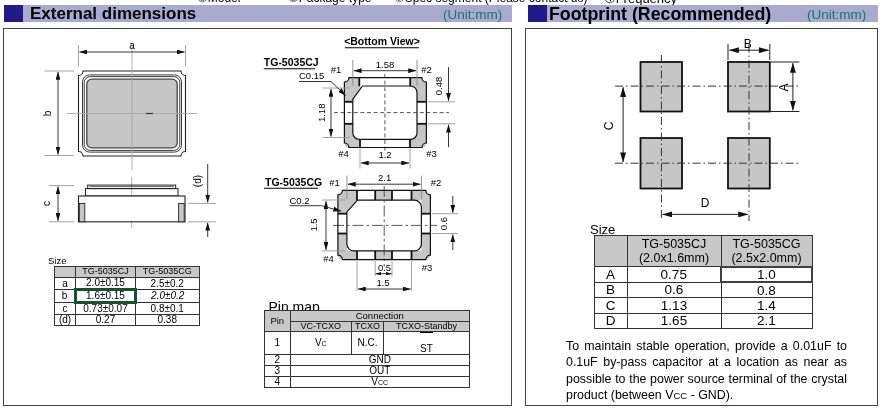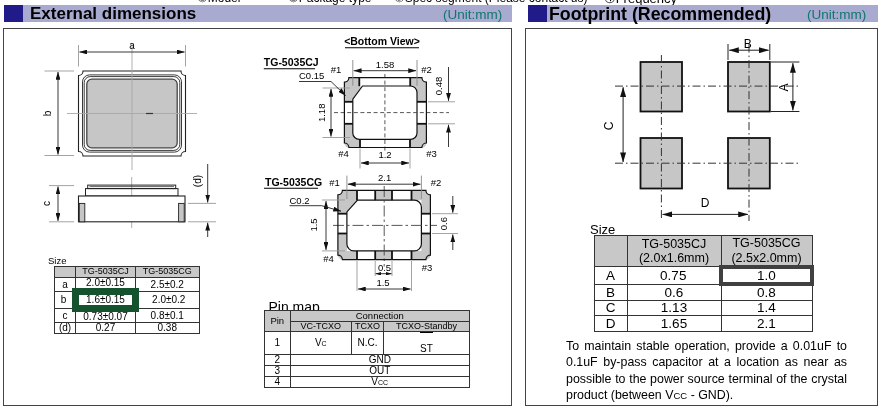--- a/index.html
+++ b/index.html
@@ -345,22 +345,22 @@
         <td style="width:59px;border:1px solid #333;">TG-5035CJ</td>
         <td style="width:62.5px;border:1px solid #333;">TG-5035CG</td>
       </tr>
   <tr class="dt" style="height:10.6px;">
         <td style="border:1px solid #333;">a</td>
         <td style="border:1px solid #333;">2.0±0.15</td>
         <td style="border:1px solid #333;">2.5±0.2</td>
       </tr>
   <tr class="dt" style="height:10.6px;">
         <td style="border:1px solid #333;">b</td>
-        <td style="border:7px solid #14532d;">1.6±0.15</td>
-        <td style="border:1px solid #333;">2.0±0.2</td>
+        <td style="border:3px solid #14532d;">1.6±0.15</td>
+        <td style="border:1px solid #333;font-style:italic;">2.0±0.2</td>
       </tr>
   <tr class="dt" style="height:10.6px;">
         <td style="border:1px solid #333;">c</td>
         <td style="border:1px solid #333;">0.73±0.07</td>
         <td style="border:1px solid #333;">0.8±0.1</td>
       </tr>
   <tr class="dt" style="height:11px;">
         <td style="border:1px solid #333;">(d)</td>
         <td style="border:1px solid #333;">0.27</td>
         <td style="border:1px solid #333;">0.38</td>
@@ -407,21 +407,21 @@
 <table class="abs rt" style="left:593.5px;top:235.3px;border:1.6px solid #333;">
   <tbody>
       <tr class="ghead h2" style="height:31px;">
         <td style="width:32px;border:1px solid #333;"></td>
         <td style="width:93px;border:1px solid #333;line-height:1.13;font-size:12.5px;">TG-5035CJ<br>(2.0x1.6mm)</td>
         <td style="width:90px;border:1px solid #333;line-height:1.13;font-size:12.5px;">TG-5035CG<br>(2.5x2.0mm)</td>
       </tr>
   <tr style="height:15.5px;">
         <td style="border:1px solid #333;">A</td>
         <td style="border:1px solid #333;">0.75</td>
-        <td style="border:4px solid #404040;">1.0</td>
+        <td style="border:2px solid #404040;">1.0</td>
       </tr>
   <tr style="height:15.5px;">
         <td style="border:1px solid #333;">B</td>
         <td style="border:1px solid #333;">0.6</td>
         <td style="border:1px solid #333;">0.8</td>
       </tr>
   <tr style="height:15.5px;">
         <td style="border:1px solid #333;">C</td>
         <td style="border:1px solid #333;">1.13</td>
         <td style="border:1px solid #333;">1.4</td>

